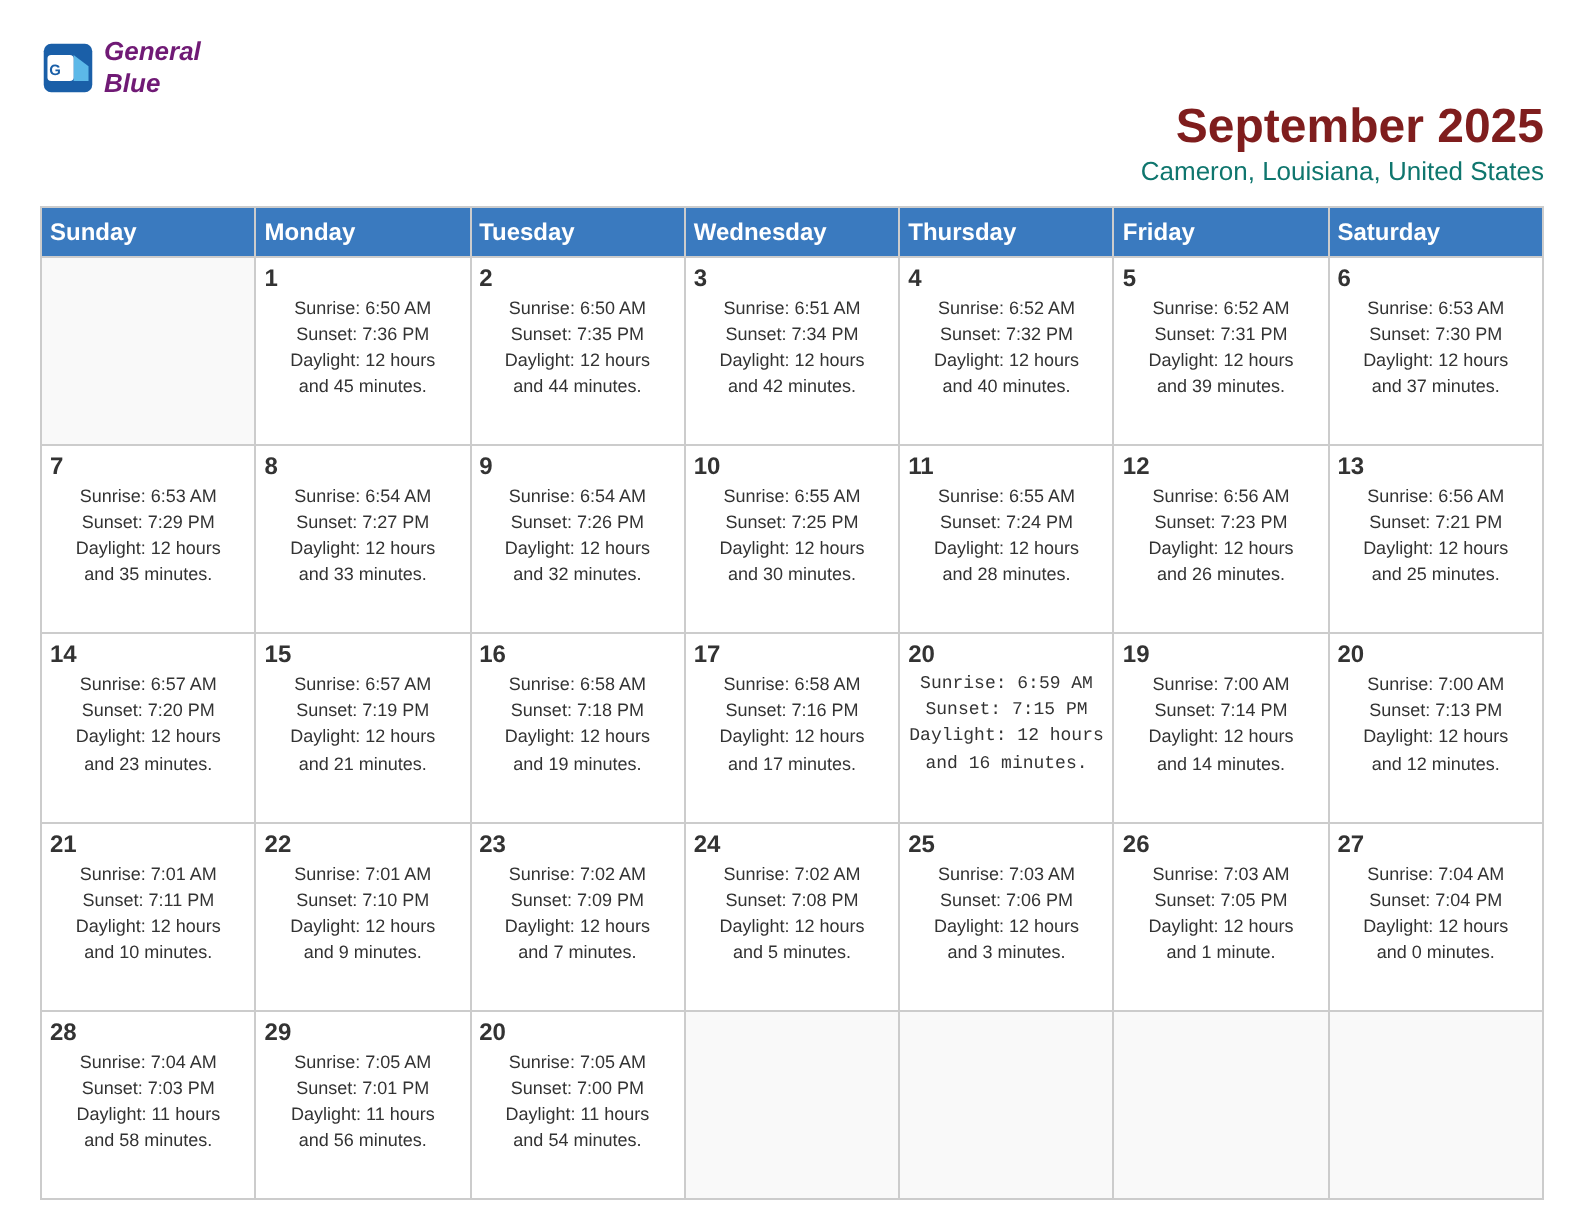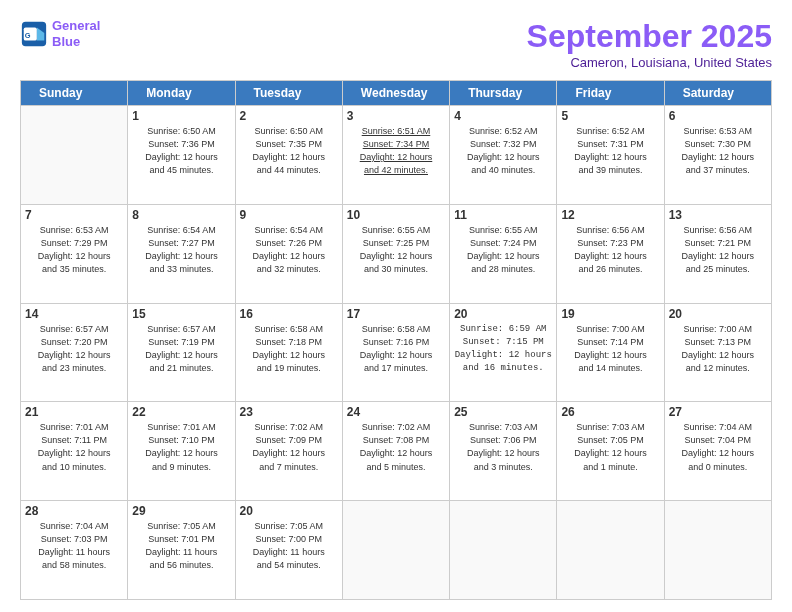--- a/index.html
+++ b/index.html
@@ -27,52 +27,54 @@
       display: flex;
       align-items: center;
       gap: 4px;
     }
     .logo-text {
       font-size: 13px;
       line-height: 1.2;
       color: #333;
     }
     .logo-text span {
-      color: #8b5cf6;
+      color: #701a75;
       font-weight: bold;
+      font-style: italic;
     }
     .logo-icon {
       width: 28px;
       height: 28px;
     }
     .title-block {
       text-align: right;
     }
     .main-title {
-      font-size: 32px;
+      font-size: 24px;
       font-weight: bold;
-      color: #8b5cf6;
+      color: #7f1d1d;
+      margin-top: 32px;
     }
     .subtitle {
       font-size: 13px;
-      color: #4c1d95;
+      color: #0f766e;
     }
     .calendar {
       border: 1px solid #ccc;
       border-collapse: collapse;
       width: 100%;
       flex: 1;
       table-layout: fixed;
     }
     .calendar th {
       background: #3a7abf;
       color: #fff;
       font-size: 12px;
       font-weight: bold;
-      padding: 5px 18px;
+      padding: 5px 4px;
       border: 1px solid #ccc;
       text-align: left;
     }
     .calendar td {
       border: 1px solid #ccc;
       vertical-align: top;
       padding: 3px 4px;
       font-size: 9.5px;
       color: #333;
       height: 85px;
@@ -141,21 +143,21 @@
           </td>
           <td>
             <span class="day-num">2</span>
             <div class="day-info" style="white-space: pre-line;">Sunrise: 6:50 AM
 Sunset: 7:35 PM
 Daylight: 12 hours
 and 44 minutes.</div>
           </td>
           <td>
             <span class="day-num">3</span>
-            <div class="day-info" style="white-space: pre-line; text-decoration: underline;">Sunrise: 6:51 AM
+            <div class="day-info" style="white-space: pre-line;">Sunrise: 6:51 AM
 Sunset: 7:34 PM
 Daylight: 12 hours
 and 42 minutes.</div>
           </td>
           <td>
             <span class="day-num">4</span>
             <div class="day-info" style="white-space: pre-line;">Sunrise: 6:52 AM
 Sunset: 7:32 PM
 Daylight: 12 hours
 and 40 minutes.</div>

